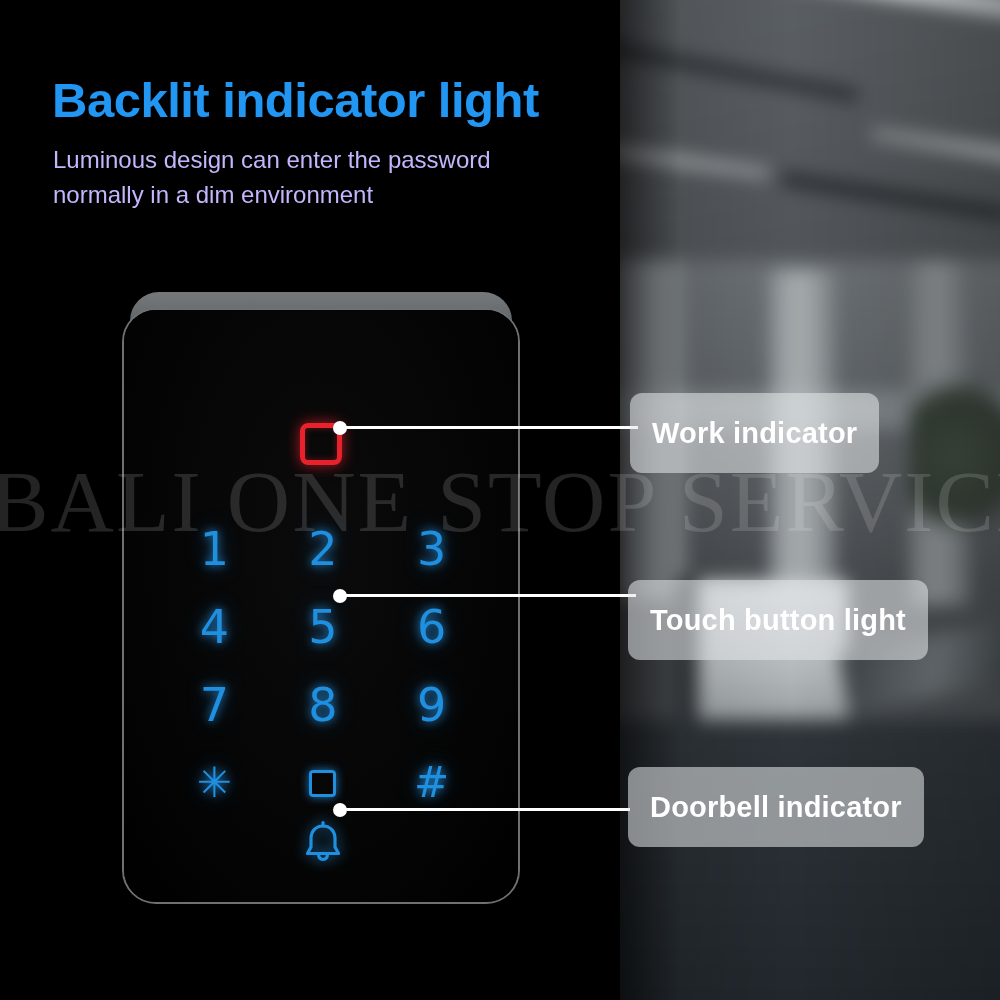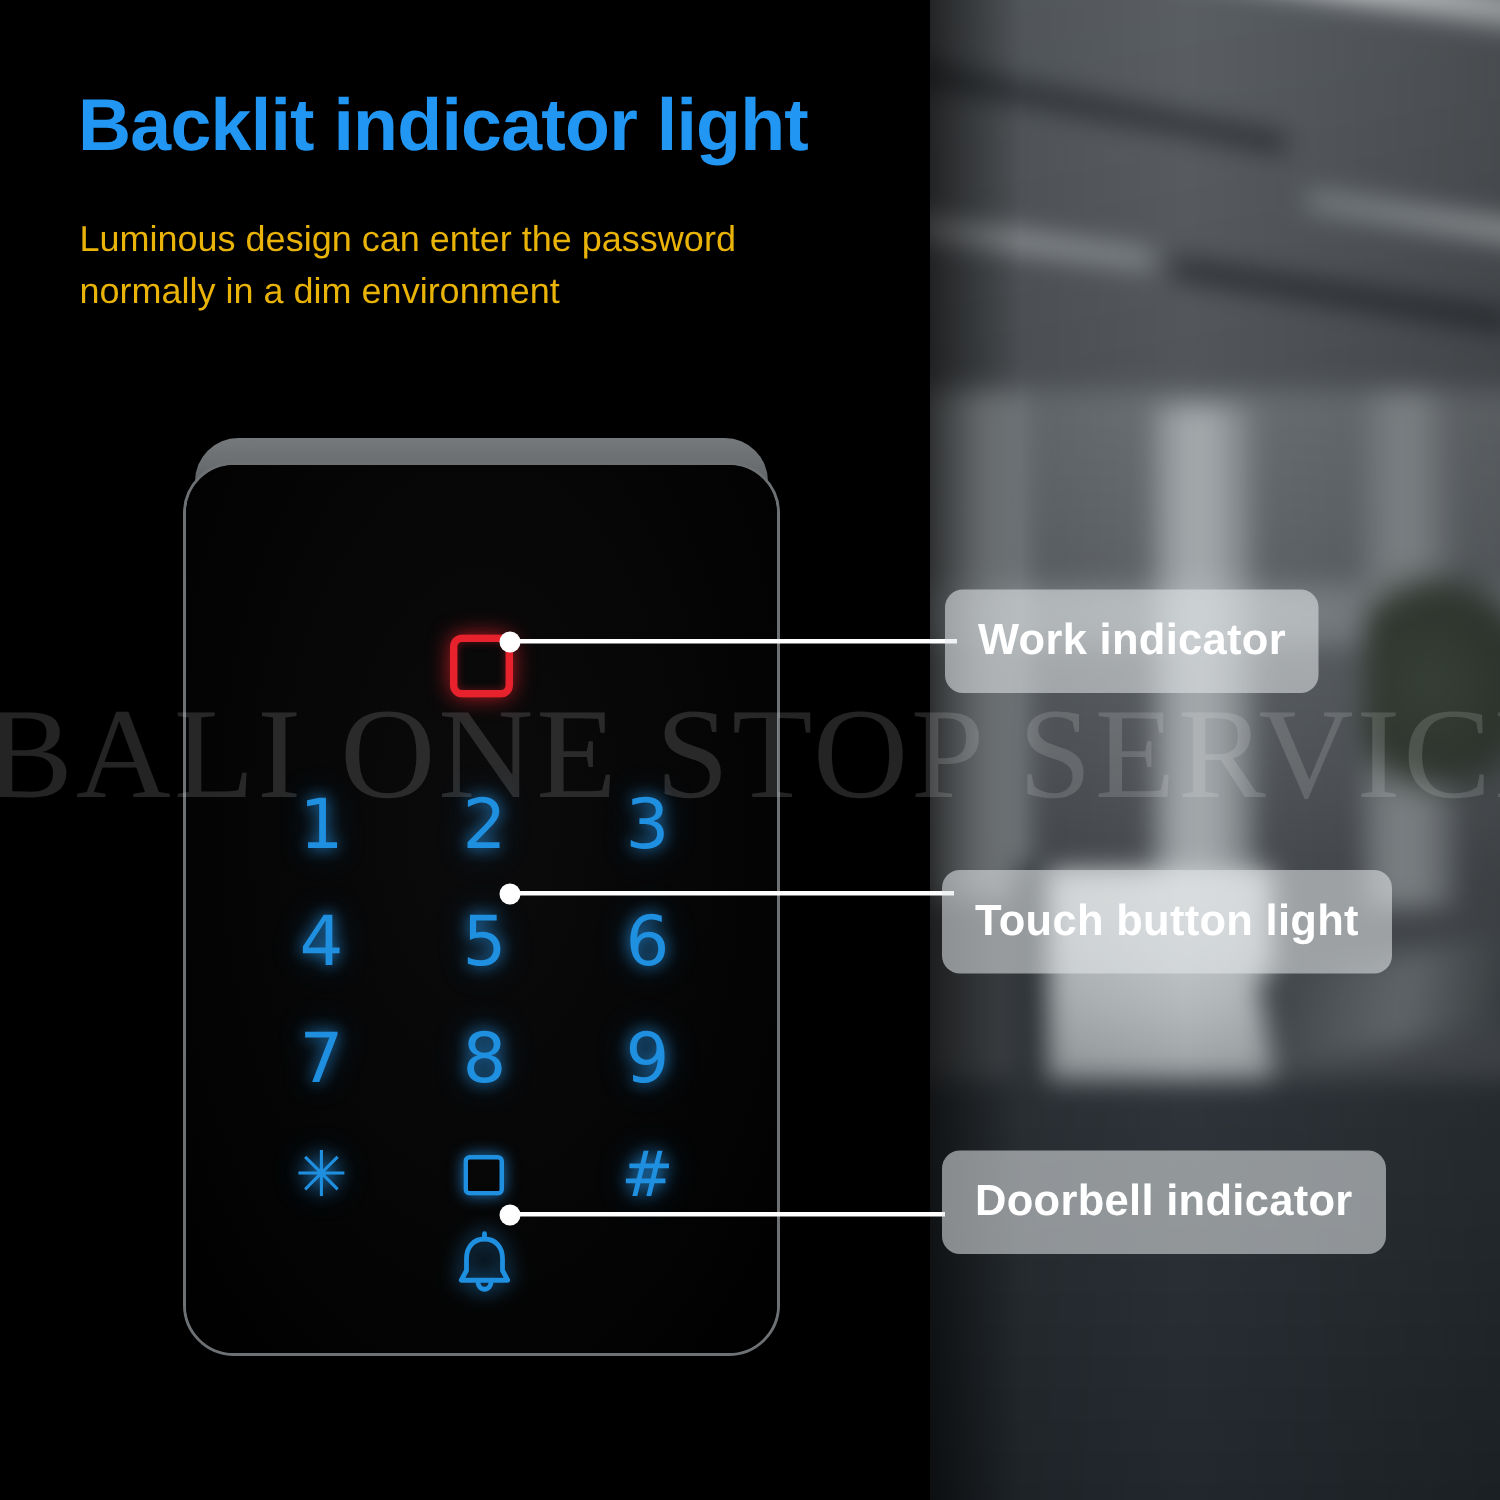--- a/index.html
+++ b/index.html
@@ -112,32 +112,32 @@
   }
 
   
   .dark-pane {
     position:absolute; left:0; top:0; width:620px; height:1000px;
     background:#000;
   }
 
   
   .headline {
-    position:absolute; left:52px; top:56px;
+    position:absolute; left:52px; top:72px;
     font-size:49px; font-weight:bold;
     letter-spacing:-0.5px;
     color:#2196f3;
     white-space:nowrap;
   }
   .subtitle {
     position:absolute; left:53px; top:142px;
     width:530px;
     font-size:24px; font-weight:400;
     line-height:35px;
-    color:#eab308;
+    color:#c4b5fd;
   }
 
   
   .watermark {
     position:absolute; left:0; top:452px;
     width:1000px;
     text-align:center;
     font-family:"Liberation Serif", serif;
     font-size:86px;
     font-weight:400;
@@ -231,21 +231,21 @@
     position:absolute;
     width:14px; height:14px;
     border-radius:50%;
     background:#ffffff;
     z-index:46;
   }
   .badge {
     position:absolute;
     display:flex; align-items:center;
     padding:0 22px;
-    height:69px;
+    height:80px;
     border-radius:12px;
     background:rgba(228,231,233,0.56);
     color:#ffffff;
     font-size:29px;
     font-weight:bold;
     letter-spacing:0.2px;
     white-space:nowrap;
     z-index:47;
   }
 </style>

